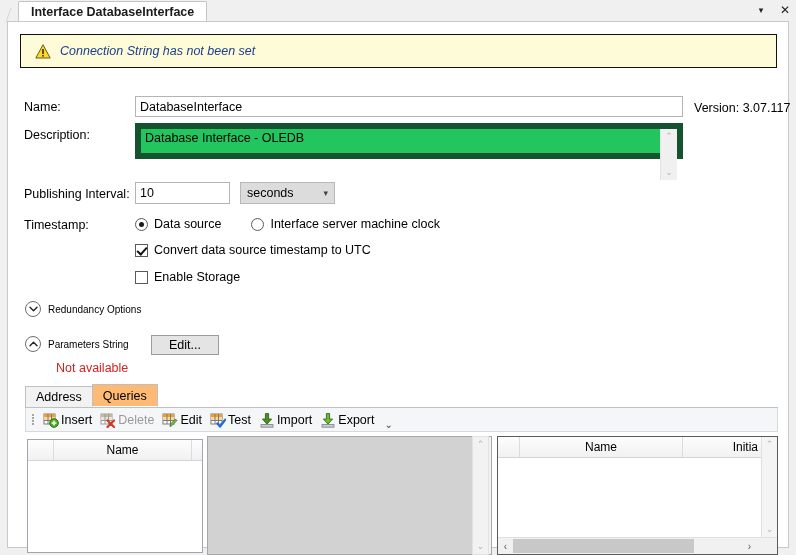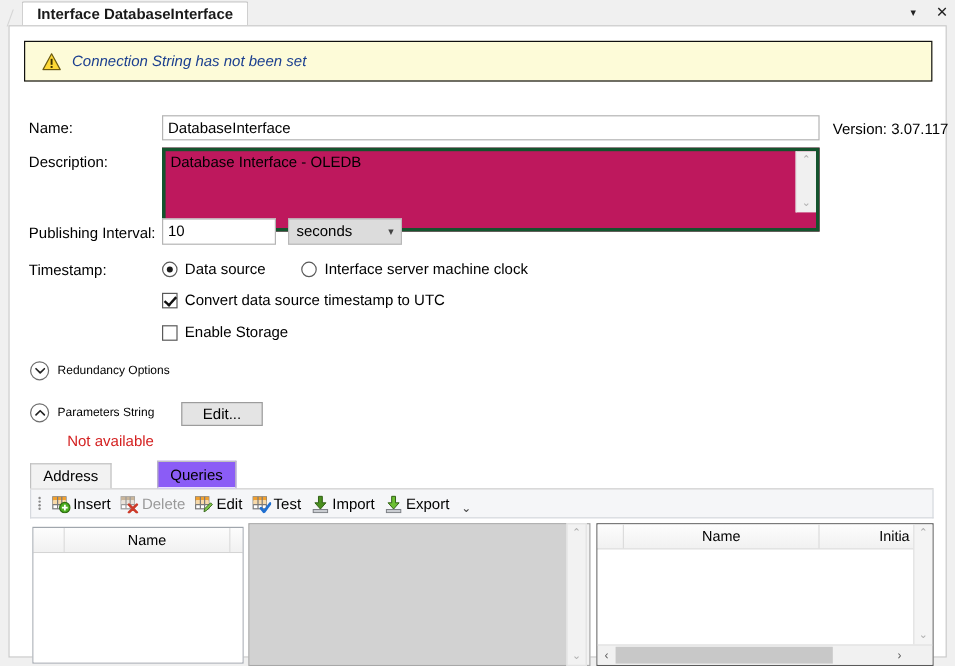--- a/index.html
+++ b/index.html
@@ -131,23 +131,23 @@
     position: absolute;
     left: 686px; top: 79px;
     font-size: 12.5px;
     color: #000;
     white-space: nowrap;
   }
 
   #desc-wrap {
     position: absolute;
     left: 127px; top: 101px;
-    width: 548px; height: 70px;
-    border: 3px solid #14532d;
-    background: #be185d;
+    width: 548px; height: 36px;
+    border: 6px solid #14532d;
+    background: #22c55e;
   }
   #desc-input {
     position: absolute;
     left: 0; top: 0;
     width: 530px; height: 51px;
     border: none;
     resize: none;
     outline: none;
     font-family: "Liberation Sans", sans-serif;
     font-size: 12.5px;
@@ -341,26 +341,25 @@
     align-items: center;
     font-size: 12.5px;
     background: #f2f2f2;
     border: 1px solid #c0c0c0;
     border-bottom: none;
     margin-right: -1px;
     cursor: pointer;
     color: #000;
   }
   .subtab.active {
-    background: #8b5cf6;
+    background: #fdba74;
     height: 23px;
     position: relative;
     z-index: 2;
     border-bottom: 1px solid #ffffff;
-    margin-left: 39px;
   }
 
   
   #toolbar {
     position: absolute;
     left: 17px; top: 386px;
     width: 753px; height: 24px;
     background: #f5f6f8;
     border: 1px solid #d6d9de;
     border-top: none;

